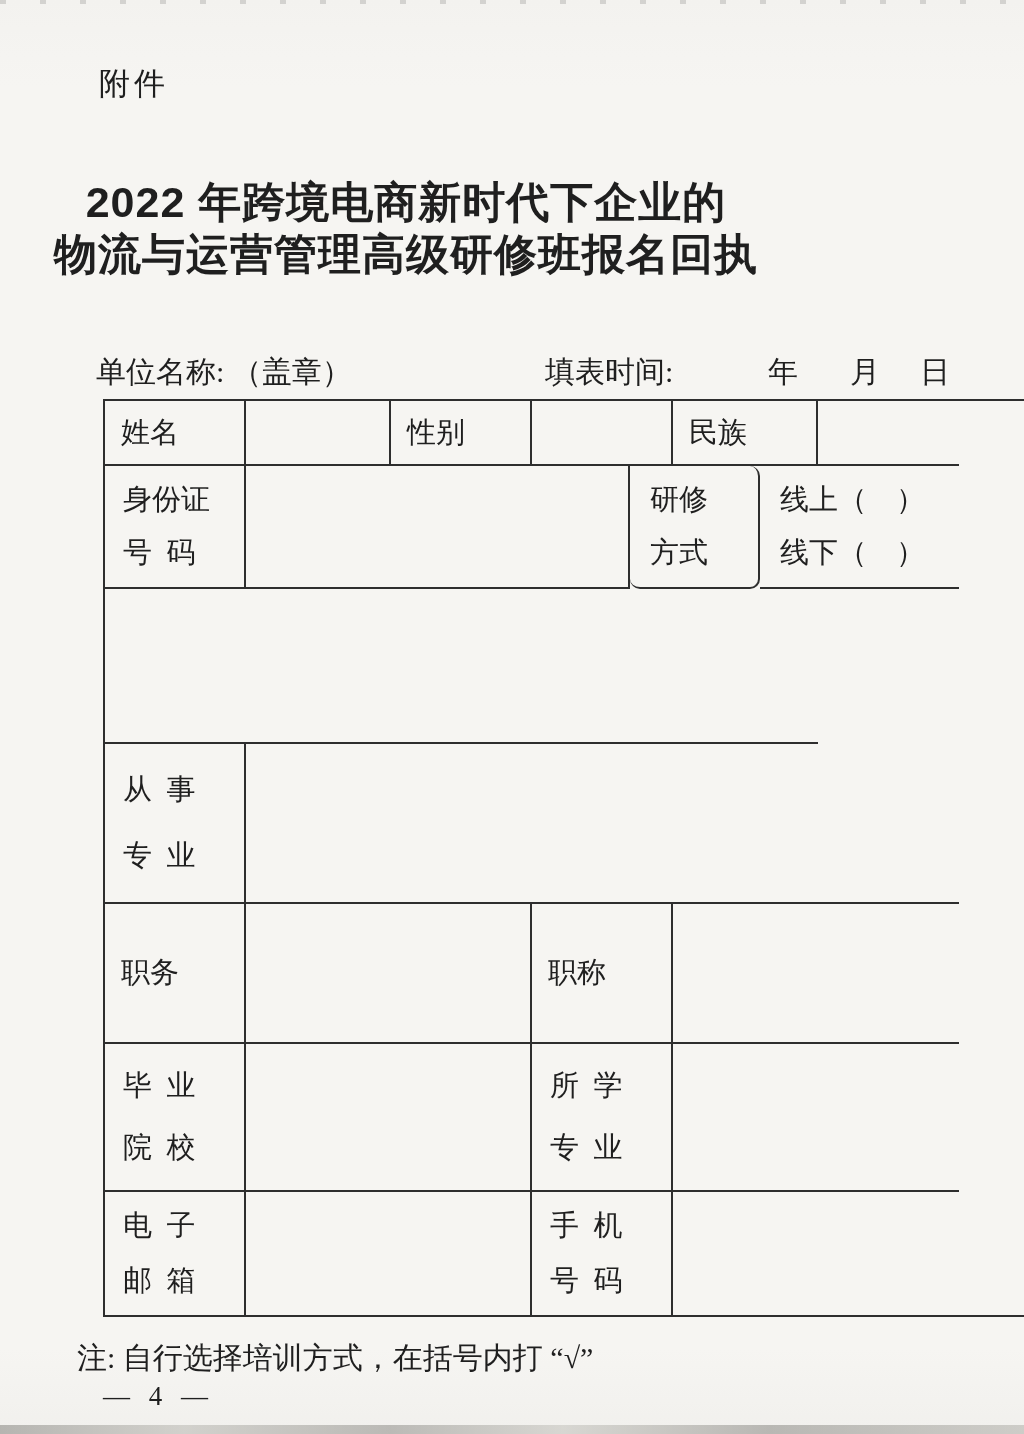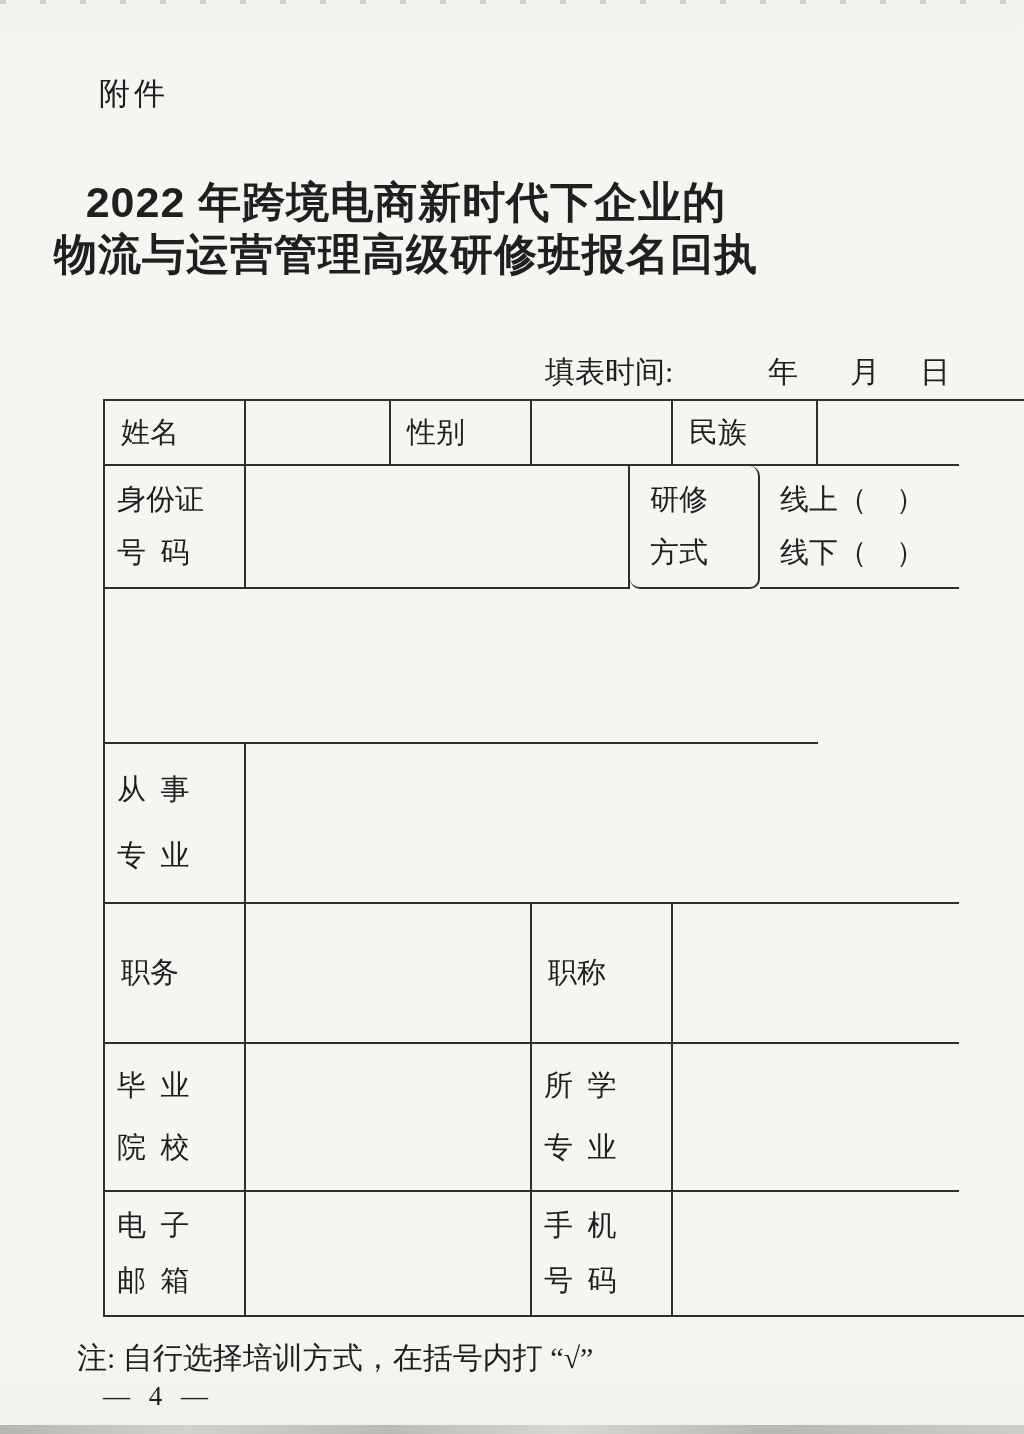--- a/index.html
+++ b/index.html
@@ -9,21 +9,21 @@
     background: #f5f4f1;
     color: #1f1f1f;
     position: relative;
     overflow: hidden;
   }
   .page {
     position: absolute; inset: 0;
     background: linear-gradient(180deg, #f3f2ef 0%, #f6f5f2 6%, #f6f5f2 94%, #f1f0ed 100%);
   }
   .attachment {
-    position: absolute; left: 99px; top: 73px;
+    position: absolute; left: 99px; top: 63px;
     font-size: 31px; letter-spacing: 4px;
   }
   .title {
     position: absolute; left: 0; top: 176px; width: 812px;
     text-align: center;
     font-family: "Liberation Sans", "DejaVu Sans", sans-serif;
     font-weight: bold;
     font-size: 43px;
     line-height: 52px;
     letter-spacing: 1px;
@@ -46,21 +46,21 @@
   .trow .cell {
     border-right: 2px solid #2e2e2e;
     border-bottom: 2px solid #2e2e2e;
     display: flex; flex-direction: column;
     font-size: 29px;
     white-space: pre;
   }
   .trow .cell:last-child { border-right: none; }
   .trow.last .cell { border-bottom: none; }
   .cell.label1 { justify-content: center; padding-left: 16px; }
-  .cell.label2 { justify-content: space-evenly; padding-left: 12px; }
+  .cell.label2 { justify-content: space-evenly; padding-left: 18px; }
   .cell.opts   { justify-content: space-evenly; padding-left: 20px; }
   .cell.pl20   { padding-left: 20px; border-radius: 10px; }
 
   .r1 { height: 65px; }
   .r2 { height: 123px; }
   .r3 { height: 155px; }
   .r4 { height: 160px; }
   .r5 { height: 140px; }
   .r6 { height: 148px; }
   .r7 { height: 123px; }
@@ -99,20 +99,21 @@
   <div class="scan-speckles-top"></div>
 
   <div class="attachment">附件</div>
 
   <div class="title">
     <div>2022 年跨境电商新时代下企业的</div>
     <div>物流与运营管理高级研修班报名回执</div>
   </div>
 
   <div class="meta">
+    <span class="org-label">单位名称: （盖章）</span>
     <span class="fill-date">填表时间:</span>
     <span class="unit-year">年</span>
     <span class="unit-month">月</span>
     <span class="unit-day">日</span>
   </div>
 
   <div class="reg-table">
 
     <div class="trow">
       <div class="cell r1 w141 label1"><span>姓名</span></div>

